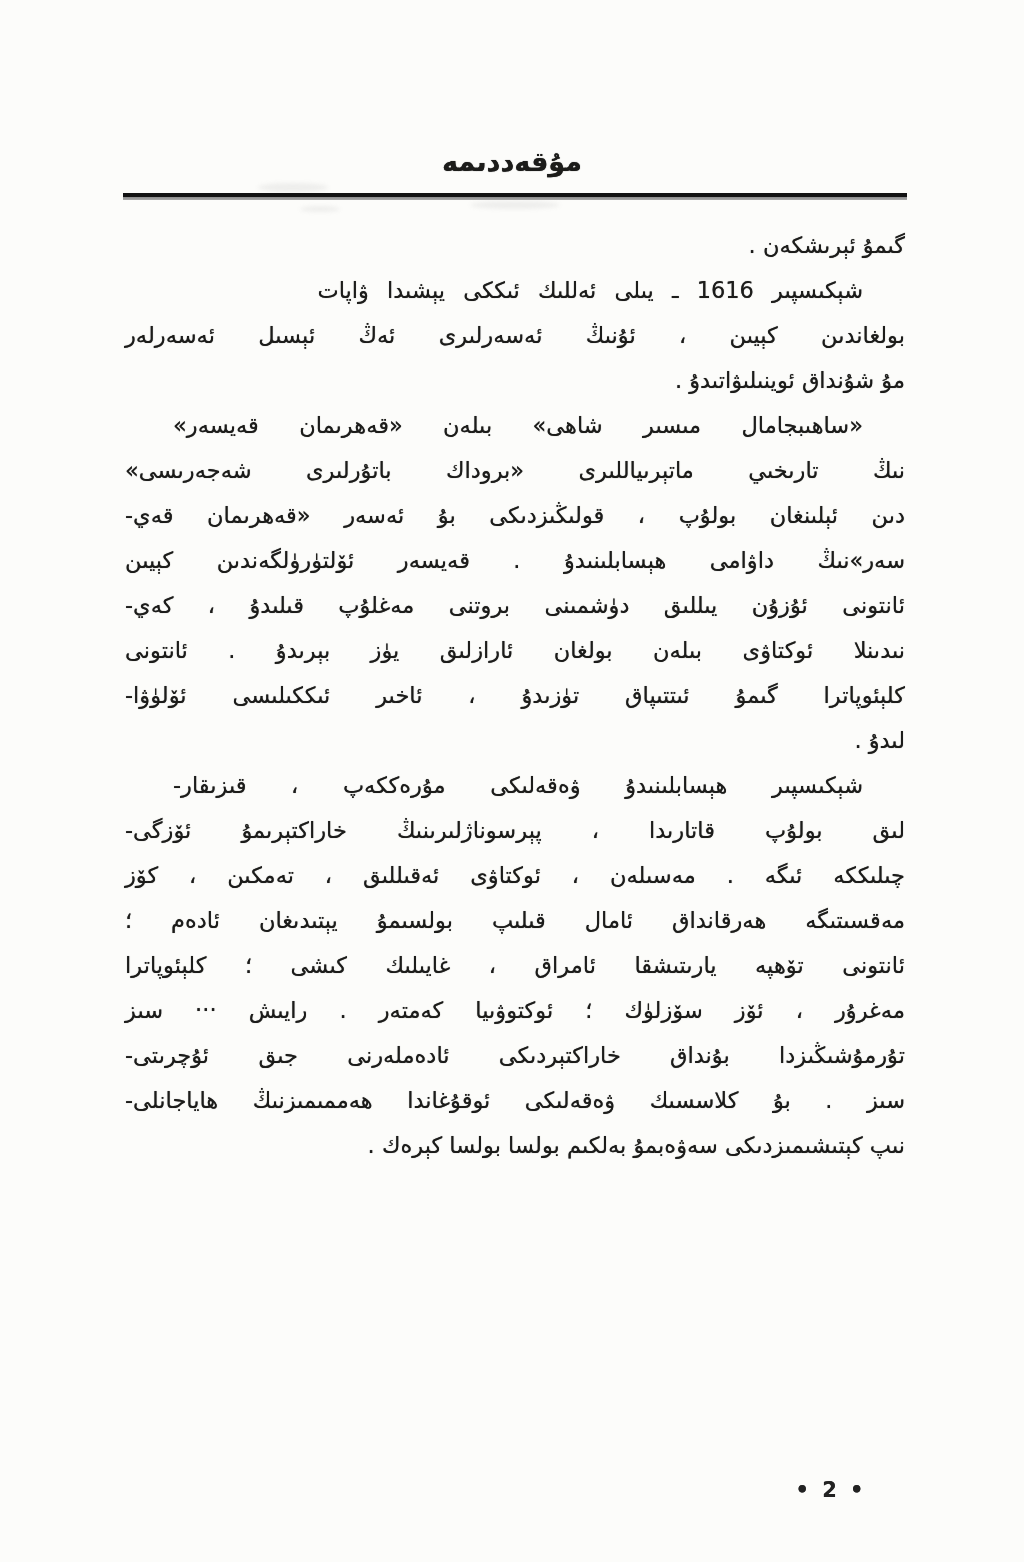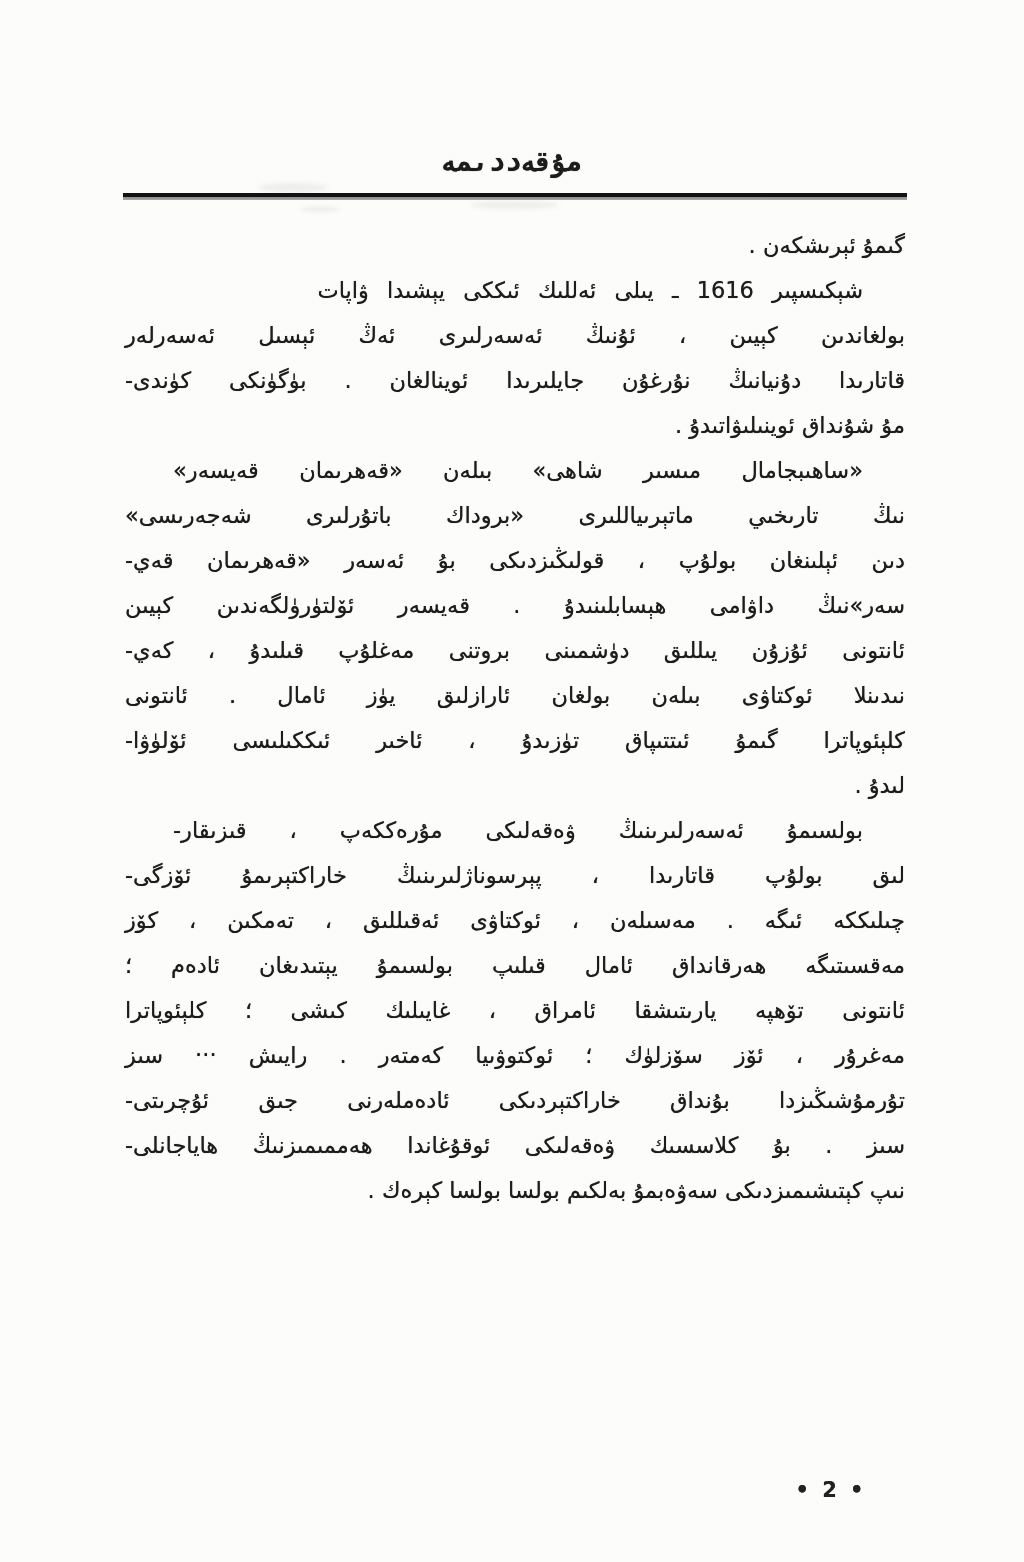--- a/index.html
+++ b/index.html
@@ -20,21 +20,20 @@
     position: absolute;
     top: 146px;
     left: 0;
     width: 100%;
     text-align: center;
     direction: rtl;
     font-size: 27px;
     font-weight: bold;
     letter-spacing: 1px;
     text-shadow: 0 0 0.8px rgba(0,0,0,0.85);
-    font-family: Liberation Mono, monospace;
   }
   .rule {
     position: absolute;
     top: 193px;
     left: 123px;
     width: 784px;
     height: 7px;
     background: linear-gradient(180deg, #121212 0%, #121212 62%, #8d8d8d 62%, #a9a9a9 100%);
   }
   .body {
@@ -100,31 +99,30 @@
   <div class="smudge s3"></div>
 
   <div class="title">مۇقەددىمە</div>
 
   <div class="rule"></div>
 
   <div class="body">
     <div class="ln end">گىمۇ ئېرىشكەن .</div>
     <div class="ln ind end sp">شېكىسپىر 1616 ـ يىلى ئەللىك ئىككى يېشىدا ۋاپات</div>
     <div class="ln">بولغاندىن كېيىن ، ئۇنىڭ ئەسەرلىرى ئەڭ ئېسىل ئەسەرلەر</div>
-    <div class="ln">قاتارىدا دۇنيانىڭ نۇرغۇن جايلىرىدا ئوينالغان . بۈگۈنكى كۈندى-</div>
     <div class="ln end">مۇ شۇنداق ئوينىلىۋاتىدۇ .</div>
     <div class="ln ind">«ساھىبجامال مىسىر شاھى» بىلەن «قەھرىمان قەيسەر»</div>
     <div class="ln">نىڭ تارىخىي ماتېرىياللىرى «بروداك باتۇرلىرى شەجەرىسى»</div>
     <div class="ln">دىن ئېلىنغان بولۇپ ، قولىڭىزدىكى بۇ ئەسەر «قەھرىمان قەي-</div>
     <div class="ln">سەر»نىڭ داۋامى ھېسابلىنىدۇ . قەيسەر ئۆلتۈرۈلگەندىن كېيىن</div>
     <div class="ln">ئانتونى ئۇزۇن يىللىق دۈشمىنى بروتنى مەغلۇپ قىلىدۇ ، كەي-</div>
-    <div class="ln">نىدىنلا ئوكتاۋى بىلەن بولغان ئارازلىق يۈز ئامال . ئانتونى</div>
+    <div class="ln">نىدىنلا ئوكتاۋى بىلەن بولغان ئارازلىق يۈز بېرىدۇ . ئانتونى</div>
     <div class="ln">كلېئوپاترا گىمۇ ئىتتىپاق تۈزىدۇ ، ئاخىر ئىككىلىسى ئۆلۈۋا-</div>
     <div class="ln end">لىدۇ .</div>
-    <div class="ln ind">بولسىمۇ ئەسەرلىرىنىڭ ۋەقەلىكى مۇرەككەپ ، قىزىقار-</div>
+    <div class="ln ind">شېكىسپىر ھېسابلىنىدۇ ۋەقەلىكى مۇرەككەپ ، قىزىقار-</div>
     <div class="ln">لىق بولۇپ قاتارىدا ، پېرسوناژلىرىنىڭ خاراكتېرىمۇ ئۆزگى-</div>
     <div class="ln">چىلىككە ئىگە . مەسىلەن ، ئوكتاۋى ئەقىللىق ، تەمكىن ، كۆز</div>
     <div class="ln">مەقسىتىگە ھەرقانداق ئامال قىلىپ بولسىمۇ يېتىدىغان ئادەم ؛</div>
     <div class="ln">ئانتونى تۆھپە يارىتىشقا ئامراق ، غايىلىك كىشى ؛ كلېئوپاترا</div>
     <div class="ln">مەغرۇر ، ئۆز سۆزلۈك ؛ ئوكتوۋىيا كەمتەر . رايىش ··· سىز</div>
     <div class="ln">تۇرمۇشىڭىزدا بۇنداق خاراكتېردىكى ئادەملەرنى جىق ئۇچرىتى-</div>
     <div class="ln">سىز . بۇ كلاسسىك ۋەقەلىكى ئوقۇغاندا ھەممىمىزنىڭ ھاياجانلى-</div>
     <div class="ln end">نىپ كېتىشىمىزدىكى سەۋەبمۇ بەلكىم بولسا بولسا كېرەك .</div>
   </div>
 

